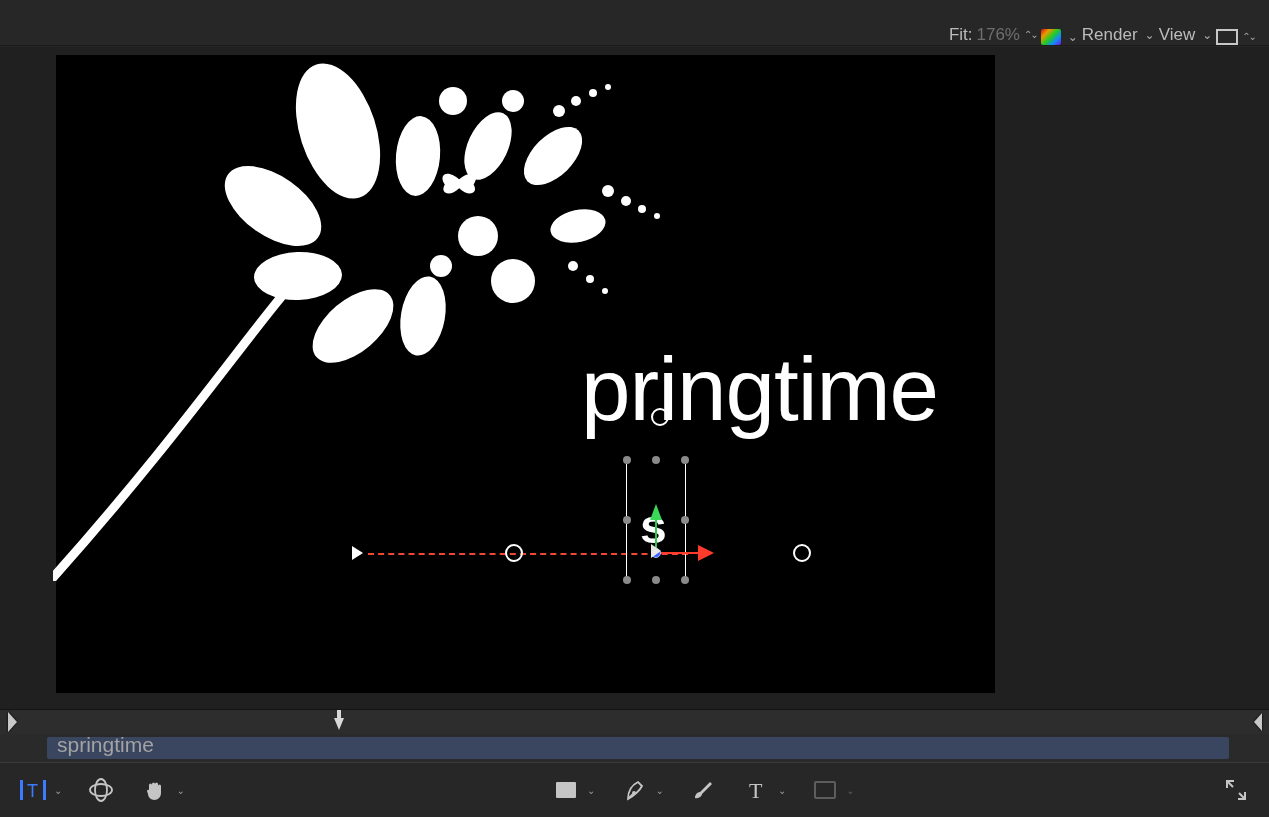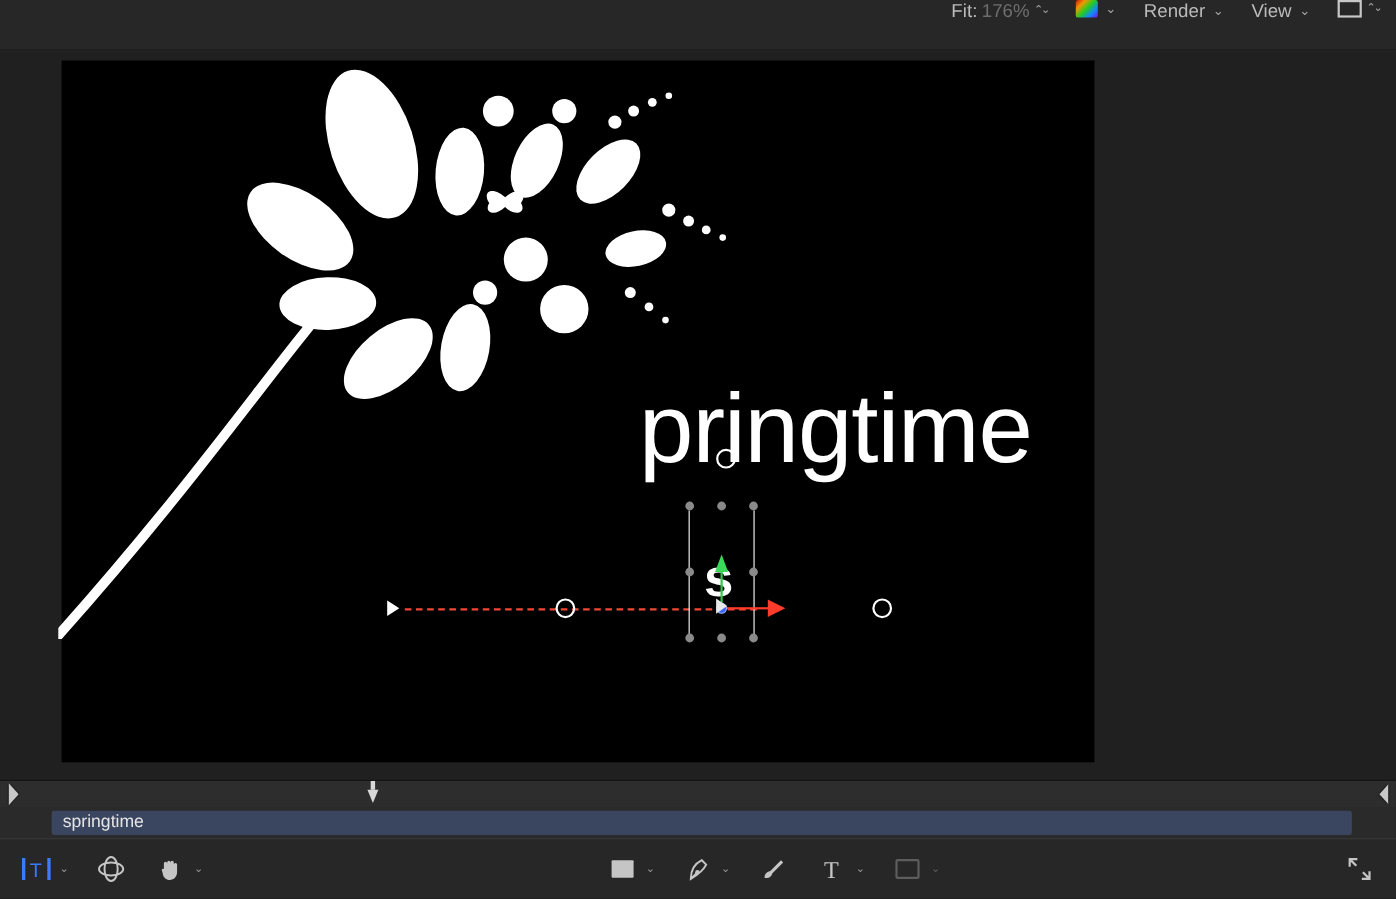--- a/index.html
+++ b/index.html
@@ -9,23 +9,23 @@
     background: #272727;
     font-family: -apple-system, "Helvetica Neue", Arial, sans-serif;
     color: #c8c8c8;
     overflow: hidden;
     position: relative;
   }
   
   .top-toolbar {
     height: 46px;
     display: flex;
-    align-items: flex-start;
+    align-items: flex-end;
     justify-content: flex-end;
-    gap: 25px;
+    gap: 4px;
     padding: 0 14px;
     background: #272727;
     border-bottom: 1px solid #1b1b1b;
     font-size: 17px;
   }
   .top-toolbar .label { color: #bbbbbb; }
   .top-toolbar .dimmed { color: #6e6e6e; }
   .caret { font-size: 12px; margin-left: 3px; color: #a9a9a9; }
   .caret-ud { font-size: 10px; letter-spacing: -2px; display:inline-block; transform: translateY(-1px); color:#a9a9a9;}
   .grad-swatch {
@@ -134,24 +134,24 @@
   }
   .track-row {
     position:absolute; left:0; right:0; bottom:55px; height:28px;
     background:#2a2a2a;
   }
   .clip {
     position:absolute; top:3px; bottom:3px;
     left:47px; right:40px;
     background:#3a4560; 
     border-radius:2px;
-    color:#e5e5e5;
-    font-size:16px;
+    color:#a3a3a3;
+    font-size:21px;
     padding:2px 10px;
-    display:flex; align-items:center;
+    display:flex; align-items:flex-end;
   }
 
   
   .bottom-toolbar {
     position:absolute; left:0; right:0; bottom:0; height:55px;
     background:#272727;
     display:flex; align-items:center;
     padding:0 18px;
     gap:24px;
     border-top:1px solid #3a3a3a;

